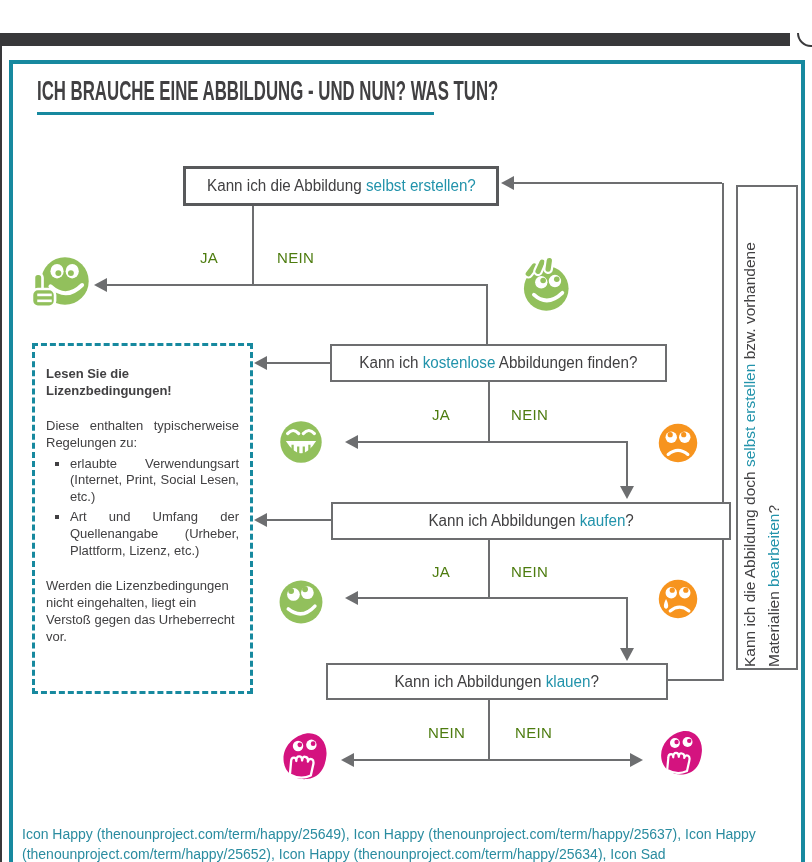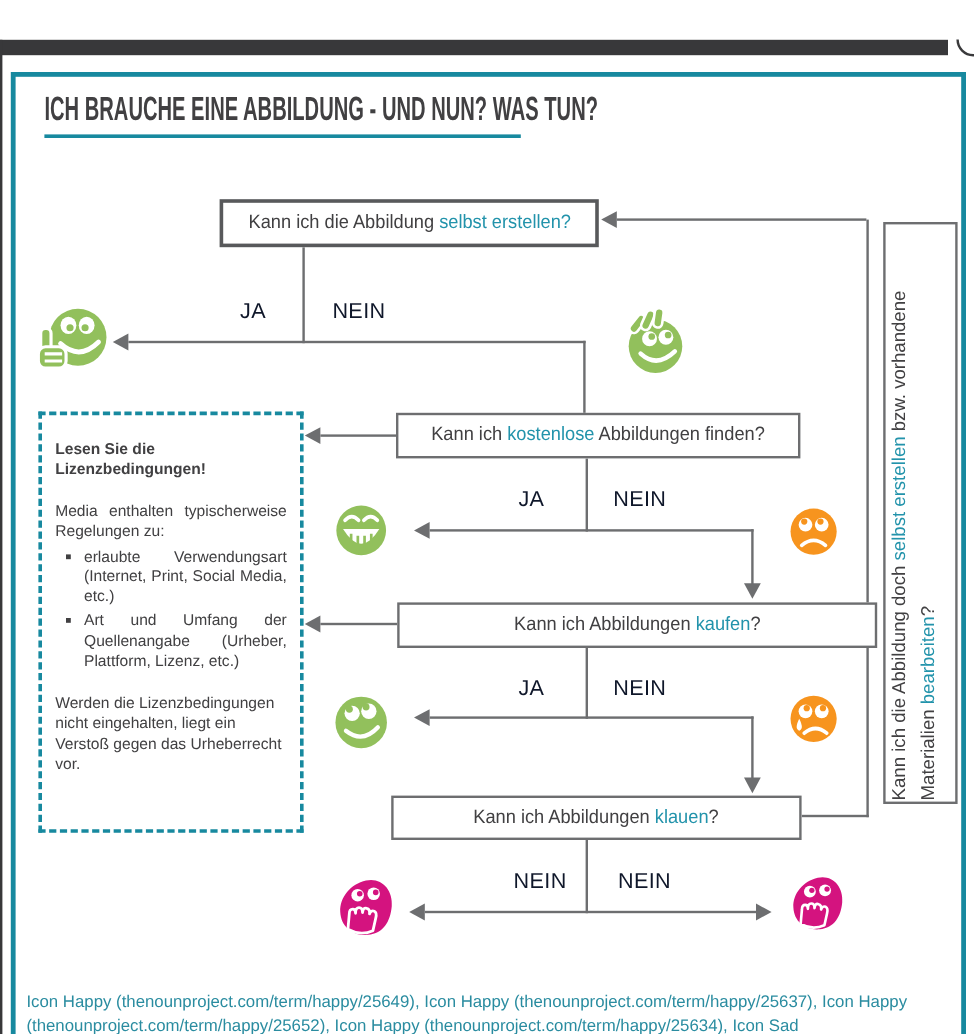--- a/index.html
+++ b/index.html
@@ -26,21 +26,21 @@
              border-bottom:7px solid transparent;border-left:13px solid #6d6e70;}
   .arr-down{position:absolute;width:0;height:0;border-left:7px solid transparent;
             border-right:7px solid transparent;border-top:13px solid #6d6e70;}
   
   .qbox{position:absolute;background:#fff;border:2px solid #6d6e70;box-sizing:border-box;
         display:flex;align-items:center;justify-content:center;z-index:3;}
   .qbox.first{border:3px solid #58595b;}
   .qtext{font-size:16px;white-space:nowrap;transform:scaleX(0.95);color:#414042;}
   .hl{color:#2293ab;}
   
-  .lbl{position:absolute;font-size:18px;color:#0f172a;letter-spacing:0.3px;}
+  .lbl{position:absolute;font-size:15px;color:#4d7c0f;letter-spacing:0.3px;}
   
   .hintbox{position:absolute;left:32px;top:310px;width:221px;height:351px;box-sizing:border-box;
            border:3px dashed #17899f;background:#fff;padding:12px 11px;z-index:3;
            font-size:13px;line-height:1.3;color:#414042;}
   .hintbox p{margin:0 0 10px 0;}
   .hintbox .spacer{height:8px;}
   .hintbox ul{margin:2px 0 10px 0;padding-left:24px;list-style-type:square;text-align:justify;}
   .hintbox li{margin-bottom:3px;}
   .just{text-align:justify;}
   
@@ -124,23 +124,23 @@
   <div class="lbl" style="left:511px;top:373px;">NEIN</div>
   <div class="lbl" style="left:432px;top:530px;">JA</div>
   <div class="lbl" style="left:511px;top:530px;">NEIN</div>
   <div class="lbl" style="left:428px;top:691px;">NEIN</div>
   <div class="lbl" style="left:515px;top:691px;">NEIN</div>
 
   <div class="hintbox">
     <div class="spacer"></div>
     <p><b>Lesen Sie die Lizenzbedingungen!</b></p>
     <div class="spacer"></div>
-    <p class="just" style="margin-bottom:4px;">Media enthalten typischerweise Regelungen zu:</p>
+    <p class="just" style="margin-bottom:4px;">Diese enthalten typischerweise Regelungen zu:</p>
     <ul>
-      <li>erlaubte Verwendungsart (Internet, Print, Social Media, etc.)</li>
+      <li>erlaubte Verwendungsart (Internet, Print, Social Lesen, etc.)</li>
       <li>Art und Umfang der Quellenangabe (Urheber, Plattform, Lizenz, etc.)</li>
     </ul>
     <div class="spacer"></div>
     <p>Werden die Lizenzbedingungen nicht eingehalten, liegt ein Verstoß gegen das Urheberrecht vor.</p>
   </div>
 
   <div class="sidebox">
     <div class="sidebox-inner"><span>Kann ich die Abbildung doch </span><span class="hl">selbst erstellen</span><span> bzw. vorhandene Materialien </span><span class="hl">bearbeiten</span><span>?</span></div>
   </div>
 

